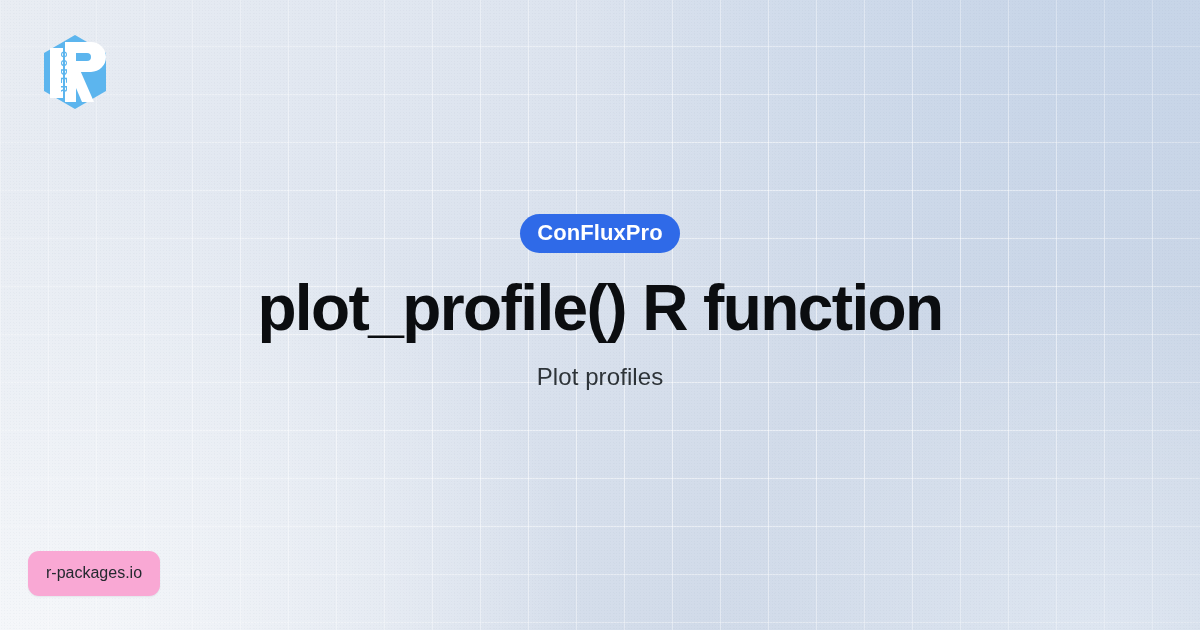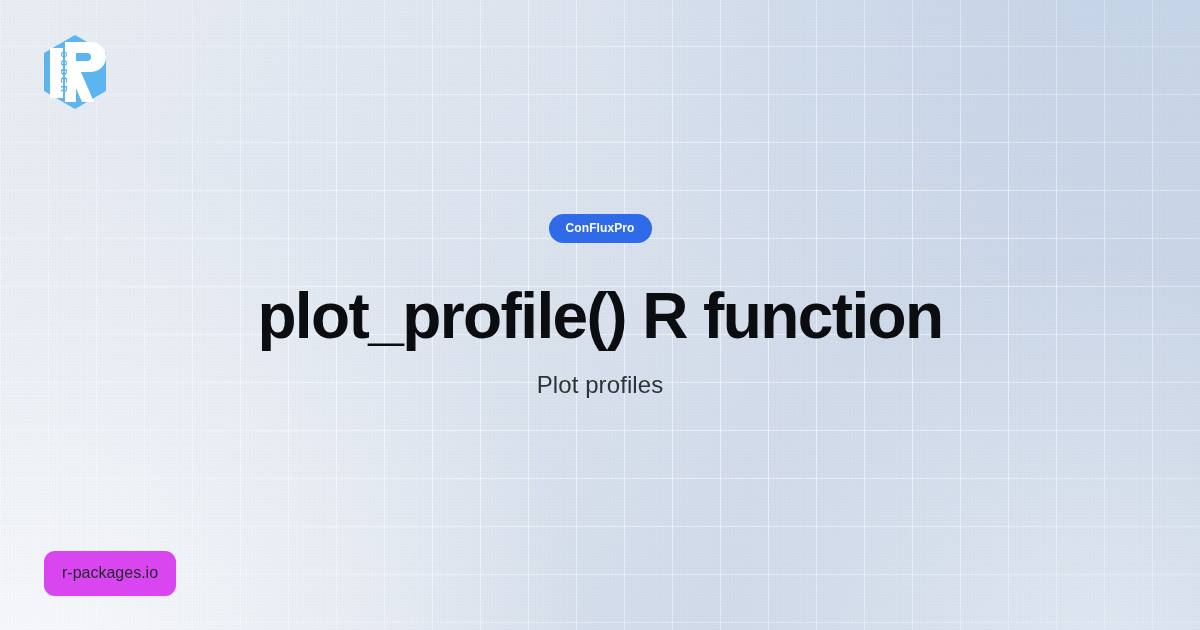--- a/index.html
+++ b/index.html
@@ -90,31 +90,31 @@
     top:214px;
     display:flex;
     flex-direction:column;
     align-items:center;
   }
 
   .pkg-badge {
     display:inline-block;
     background:#2f6ae8;
     color:#ffffff;
-    font-size:12px;
+    font-size:22px;
     font-weight:bold;
     letter-spacing:0.1px;
     line-height:1;
     padding:8px 17px 9px;
     border-radius:999px;
     white-space:nowrap;
   }
 
   .page-title {
-    margin-top:40px;
+    margin-top:22px;
     font-size:64px;
     font-weight:bold;
     color:#0b0d10;
     letter-spacing:-1.6px;
     line-height:1.05;
     white-space:nowrap;
     text-align:center;
   }
 
   .page-subtitle {
@@ -123,22 +123,22 @@
     font-weight:normal;
     color:#2d3338;
     letter-spacing:0.1px;
     line-height:1.3;
     text-align:center;
   }
 
   
   .site-badge {
     position:absolute;
-    left:44px; bottom:34px;
-    background:#d946ef;
+    left:28px; bottom:34px;
+    background:#f9a8d4;
     color:#24292f;
     font-size:16px;
     line-height:1;
     padding:14px 18px 15px;
     border-radius:11px;
     box-shadow:0 1px 2px rgba(20,32,56,0.07);
     white-space:nowrap;
   }
 </style>
 </head>

